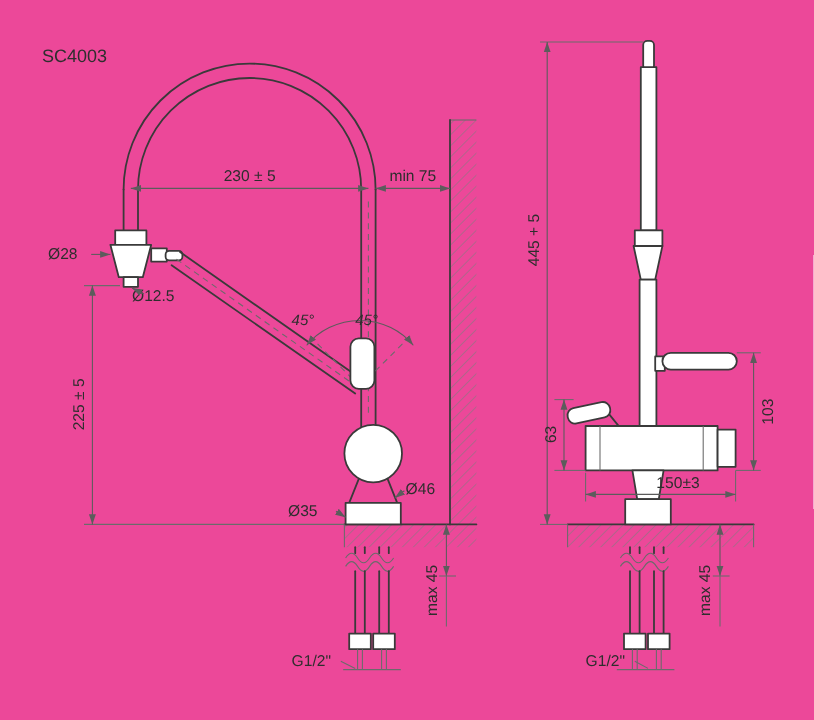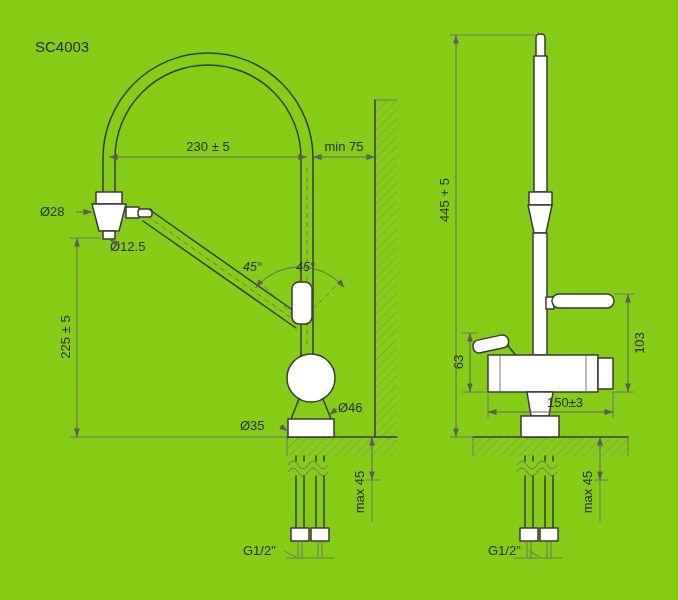--- a/index.html
+++ b/index.html
@@ -1,16 +1,16 @@
 <!DOCTYPE html>
 <html><head>
 <meta charset="utf-8">
 <style>
   html,body{margin:0;padding:0;background:#fff;}
-  .page{position:relative;width:678px;height:600px;background:#84cc16;overflow:hidden;
+  .page{position:relative;width:678px;height:600px;background:#ec4899;overflow:hidden;
         font-family:"Liberation Sans", sans-serif;}
   svg{display:block;}
   .obj{stroke:#3a3a3a;stroke-width:1.5;fill:none;stroke-linecap:round;stroke-linejoin:round;}
   .objf{stroke:#3a3a3a;stroke-width:1.5;fill:#ffffff;stroke-linejoin:round;}
   .thin{stroke:#6b6b6b;stroke-width:0.9;fill:none;}
   .dim{stroke:#5c5c5c;stroke-width:0.9;fill:none;}
   .dash{stroke:#6b6b6b;stroke-width:0.9;fill:none;stroke-dasharray:5 4;}
   .lbl{font-size:13px;fill:#2e2e2e;}
   .lbl-it{font-size:12.5px;font-style:italic;fill:#2e2e2e;}
   .ttl{font-size:15px;fill:#2e2e2e;}

